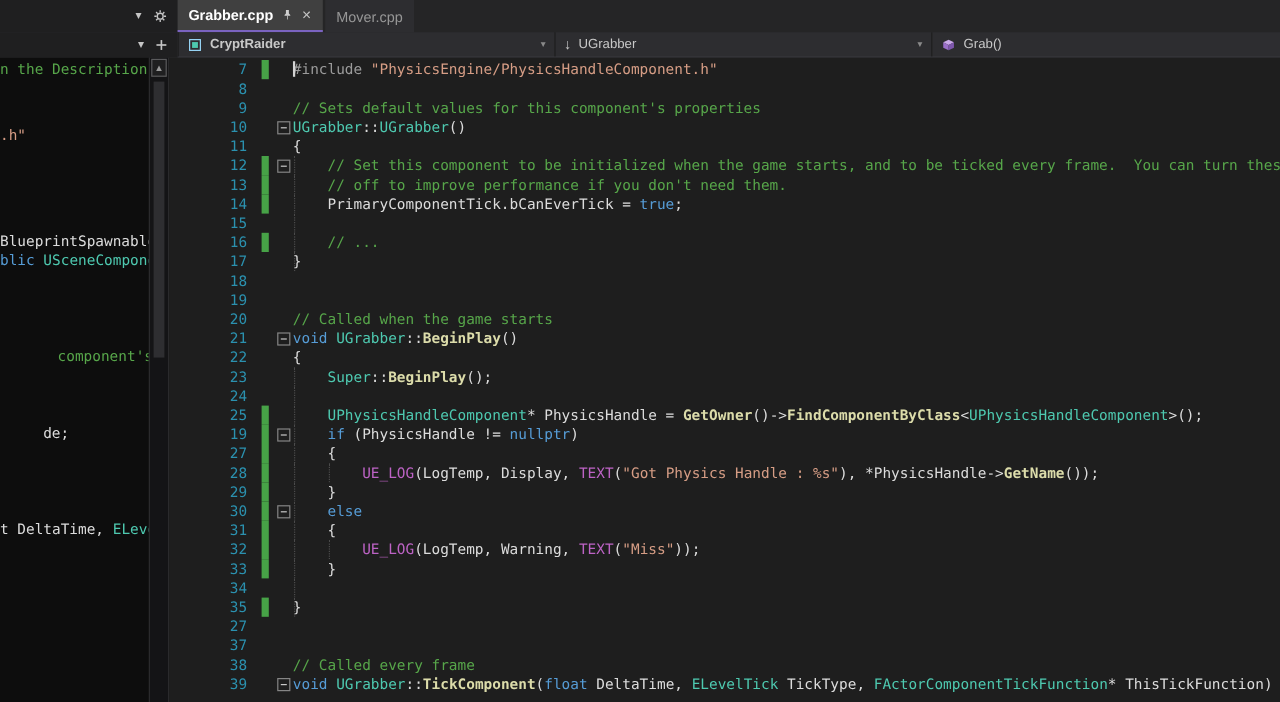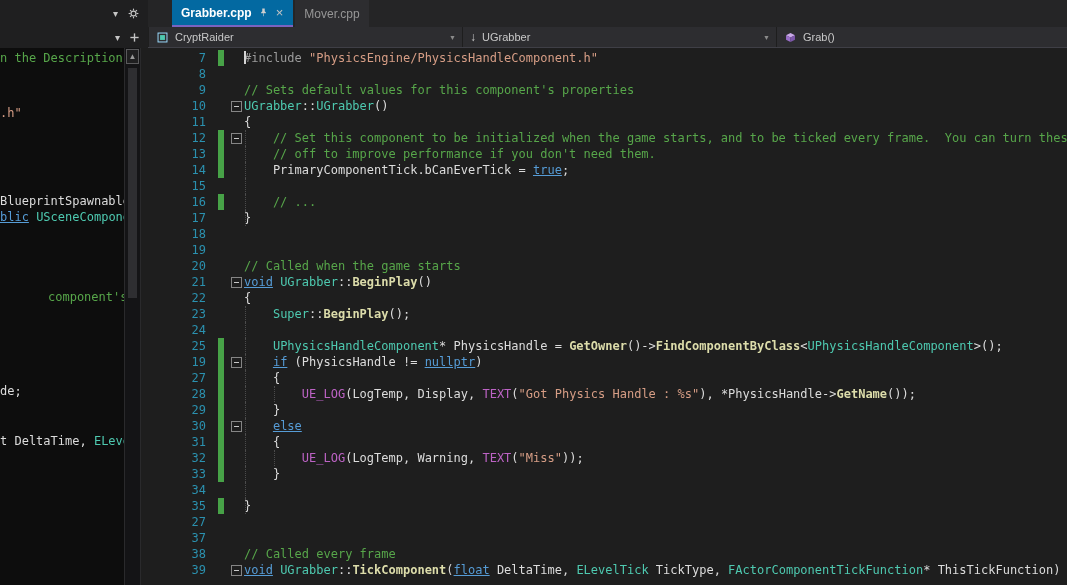--- a/index.html
+++ b/index.html
@@ -9,31 +9,31 @@
   }
   *{margin:0;padding:0;box-sizing:border-box;}
   body{background:#1E1E1E;font-family:"Liberation Sans",sans-serif;}
   .screen{position:relative;width:1067px;height:585px;overflow:hidden;background:#1E1E1E;}
 
   
   .tab-row{position:absolute;top:0;left:0;width:1067px;height:27px;background:#252526;display:flex;}
   .corner{width:148px;height:27px;background:#1F1F20;display:flex;align-items:center;justify-content:flex-end;gap:9px;padding-right:8px;flex:none;}
   .corner2{width:148px;height:21px;background:#1F1F20;display:flex;align-items:center;justify-content:flex-end;gap:9px;padding-right:8px;flex:none;}
   .tab{height:27px;display:flex;align-items:center;padding:0 9px;gap:6px;font-size:12px;}
-  .tab.active{background:#0369a1;border-bottom:2px solid var(--c-accent);color:#FFFFFF;font-weight:bold;margin-left:24px;}
+  .tab.active{background:#404040;border-bottom:2px solid var(--c-accent);color:#FFFFFF;font-weight:bold;}
   .tab.inactive{background:#2D2D30;color:#969696;margin-left:2px;}
   .tab .close{font-size:13px;color:#C5C5C5;font-weight:normal;line-height:1;padding:0 1px;}
   .glyph{color:#C5C5C5;font-size:10px;line-height:1;}
 
   
   .nav-row{position:absolute;top:27px;left:0;width:1067px;height:21px;display:flex;background:#2D2D30;border-bottom:1px solid #3F3F46;}
   .nav-sec{height:100%;display:flex;align-items:center;gap:6px;padding:0 6px 0 7px;background:#2D2D30;border-left:1px solid #1E1E1E;font-size:11px;color:#C8C8C8;}
   .nav-sec .spacer{flex:1;}
   .nav-sec .dd{color:#8A8A8A;font-size:7px;}
-  .sec1{width:314px;flex:none;}
+  .sec1{width:314px;flex:none;font-weight:bold;}
   .sec2{width:314px;flex:none;}
   .sec3{flex:1;}
   .arrow-glyph{color:#C8C8C8;font-size:12px;line-height:1;}
 
   
   .left-pane{position:absolute;top:48px;left:0;width:124px;bottom:0;background:#0D0D0D;overflow:hidden;}
   .frag{position:absolute;left:0;height:16px;font:12px/16px "DejaVu Sans Mono",monospace;white-space:pre;color:var(--c-text);}
 
   
   .left-scroll{position:absolute;top:48px;left:124px;width:17px;bottom:0;background:#141416;border-left:1px solid #2A2A2C;border-right:1px solid #2A2A2C;}
@@ -48,21 +48,21 @@
   .chgcol{width:16px;flex:none;position:relative;}
   .chgbar{position:absolute;left:5px;top:0;bottom:0;width:6px;background:var(--c-change_bar);}
   .foldcol{width:15px;flex:none;display:flex;align-items:center;justify-content:center;}
   .foldbox{width:11px;height:11px;border:1px solid #858585;position:relative;background:#1E1E1E;}
   .foldbox::after{content:"";position:absolute;left:2px;right:2px;top:4px;height:1px;background:#C8C8C8;}
   .code{flex:1;position:relative;font:12px/16px "DejaVu Sans Mono",monospace;white-space:pre;color:var(--c-text);overflow:hidden;}
   .guide{position:absolute;top:0;bottom:0;width:0;border-left:1px dotted #4B4B4B;}
   .caret{position:absolute;left:0;top:1px;width:2px;height:13px;background:#D4D4D4;}
 
   .tok-pp{color:var(--c-preprocessor);} .tok-s{color:var(--c-string);}
-  .tok-c{color:var(--c-comment);} .tok-k{color:var(--c-keyword);text-decoration:underline;}
+  .tok-c{color:var(--c-comment);} .tok-k{color:var(--c-keyword);}
   .tok-t{color:var(--c-type);} .tok-f{color:var(--c-function);font-weight:bold;}
   .tok-m{color:var(--c-macro);} .tok-n{color:var(--c-text);}
 
   svg{display:block;}
 </style>
 </head>
 <body>
 
 <div class="screen">
 
@@ -139,21 +139,21 @@
       <span class="spacer"></span>
     </div>
   </div>
 
   <div class="left-pane" id="left-pane">
       <div class="frag" style="top: 2px;"><span class="tok-c">n the Description</span></div>
       <div class="frag" style="top: 57px;"><span class="tok-s">.h"</span></div>
       <div class="frag" style="top: 145px;"><span class="tok-n">BlueprintSpawnable</span></div>
       <div class="frag" style="top: 161px;"><span class="tok-k">blic</span><span class="tok-n"> </span><span class="tok-t">USceneCompone</span></div>
       <div class="frag" style="top: 241px; margin-left: 48px;"><span class="tok-c">component's prope</span></div>
-      <div class="frag" style="top: 335px;"><span class="tok-n">de;</span></div>
+      <div class="frag" style="top: 305px; margin-left: 36px;"><span class="tok-n">de;</span></div>
       <div class="frag" style="top: 385px;"><span class="tok-n">t DeltaTime, </span><span class="tok-t">ELeve</span></div>
     </div>
 
   <div class="left-scroll">
     <div class="scroll-up">
       <span>▲</span>
     </div>
     <div class="scroll-thumb"></div>
   </div>
 

